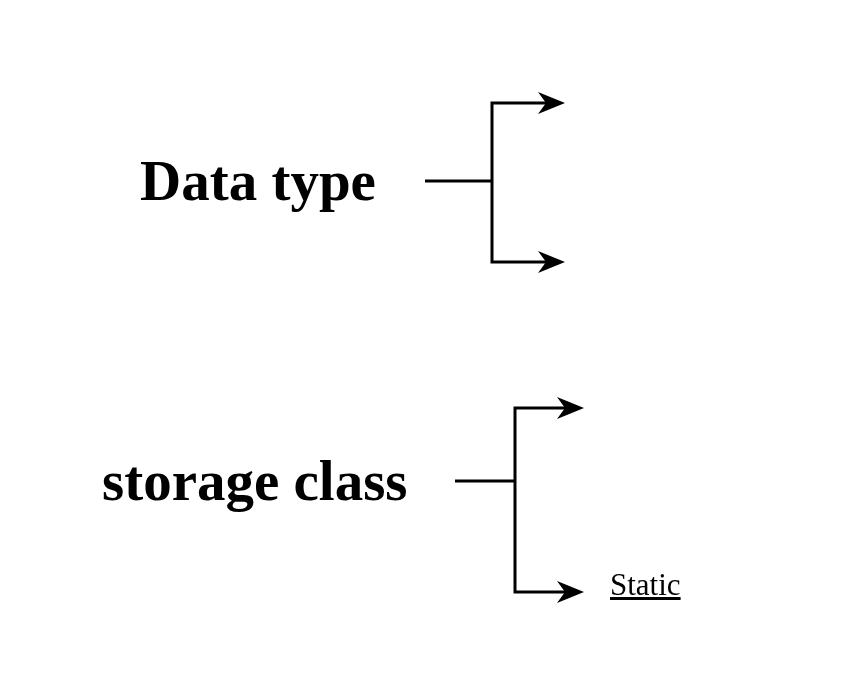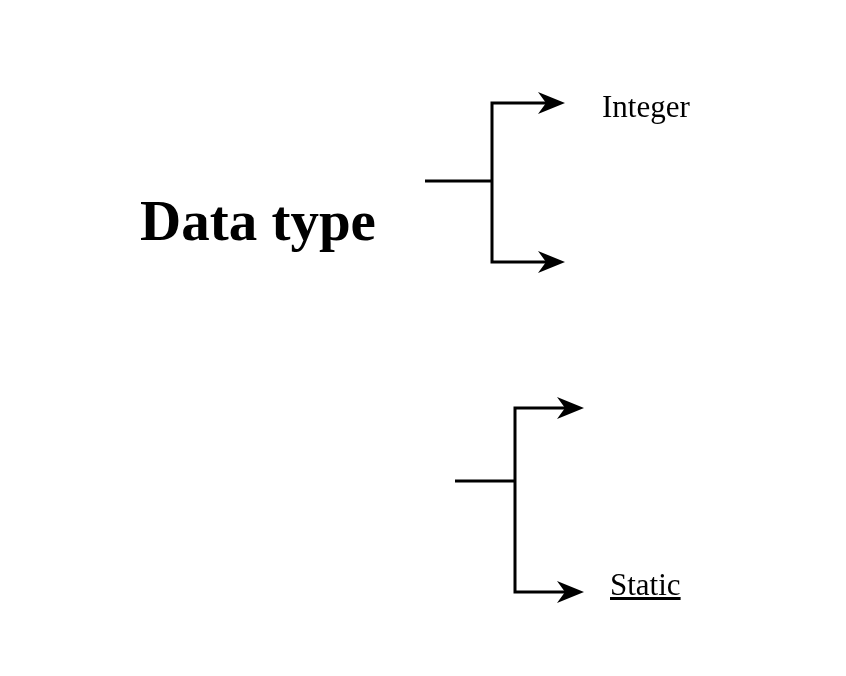--- a/index.html
+++ b/index.html
@@ -27,21 +27,20 @@
   }
   .label {
     position: absolute;
     white-space: nowrap;
     line-height: 1;
     color: #000000;
   }
   .root-label {
     font-size: 57px;
     font-weight: 700;
-    margin-top: 40px;
   }
   .child-label {
     font-size: 31px;
     font-weight: 400;
   }
   .root-label.g0 { left: 140px; top: 152px; }
   .root-label.g1 { left: 102px; top: 452px; }
   .child-label.g0c0 { left: 602px; top: 91px; }
   .child-label.g0c1 { left: 602px; top: 242px; }
   .child-label.g1c0 { left: 607px; top: 396px; }
@@ -60,20 +59,20 @@
     <polygon points="565,262 538,251 546,262 538,273" fill="#000000" stroke="none"></polygon>
 
     <path d="M455 481 L515 481"></path>
     <path d="M568 408 L515 408 L515 592 L568 592"></path>
     <polygon points="584,408 557,397 565,408 557,419" fill="#000000" stroke="none"></polygon>
     <polygon points="584,592 557,581 565,592 557,603" fill="#000000" stroke="none"></polygon>
   </svg>
 
   <div class="label root-label g0">Data type</div>
 
-  <div class="label child-label g0c0">Integer</div>
 
 
+  <div class="label root-label g1">storage class</div>
 
 
   <div class="label child-label g1c1">Static</div>
 
 </div>
 
 </body></html>

